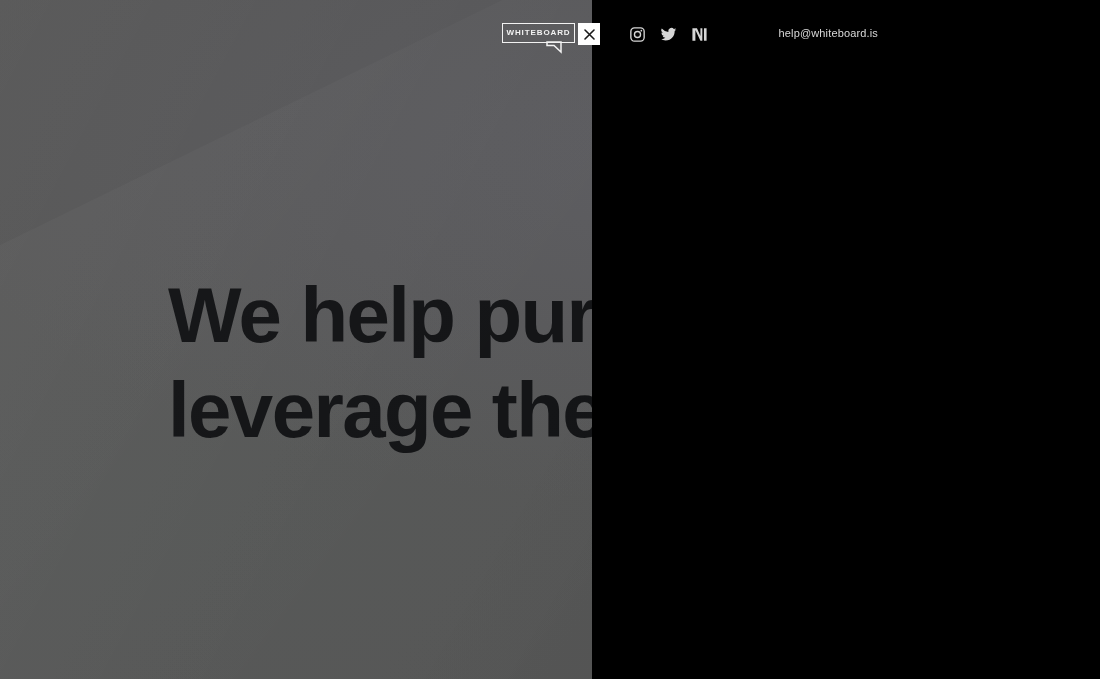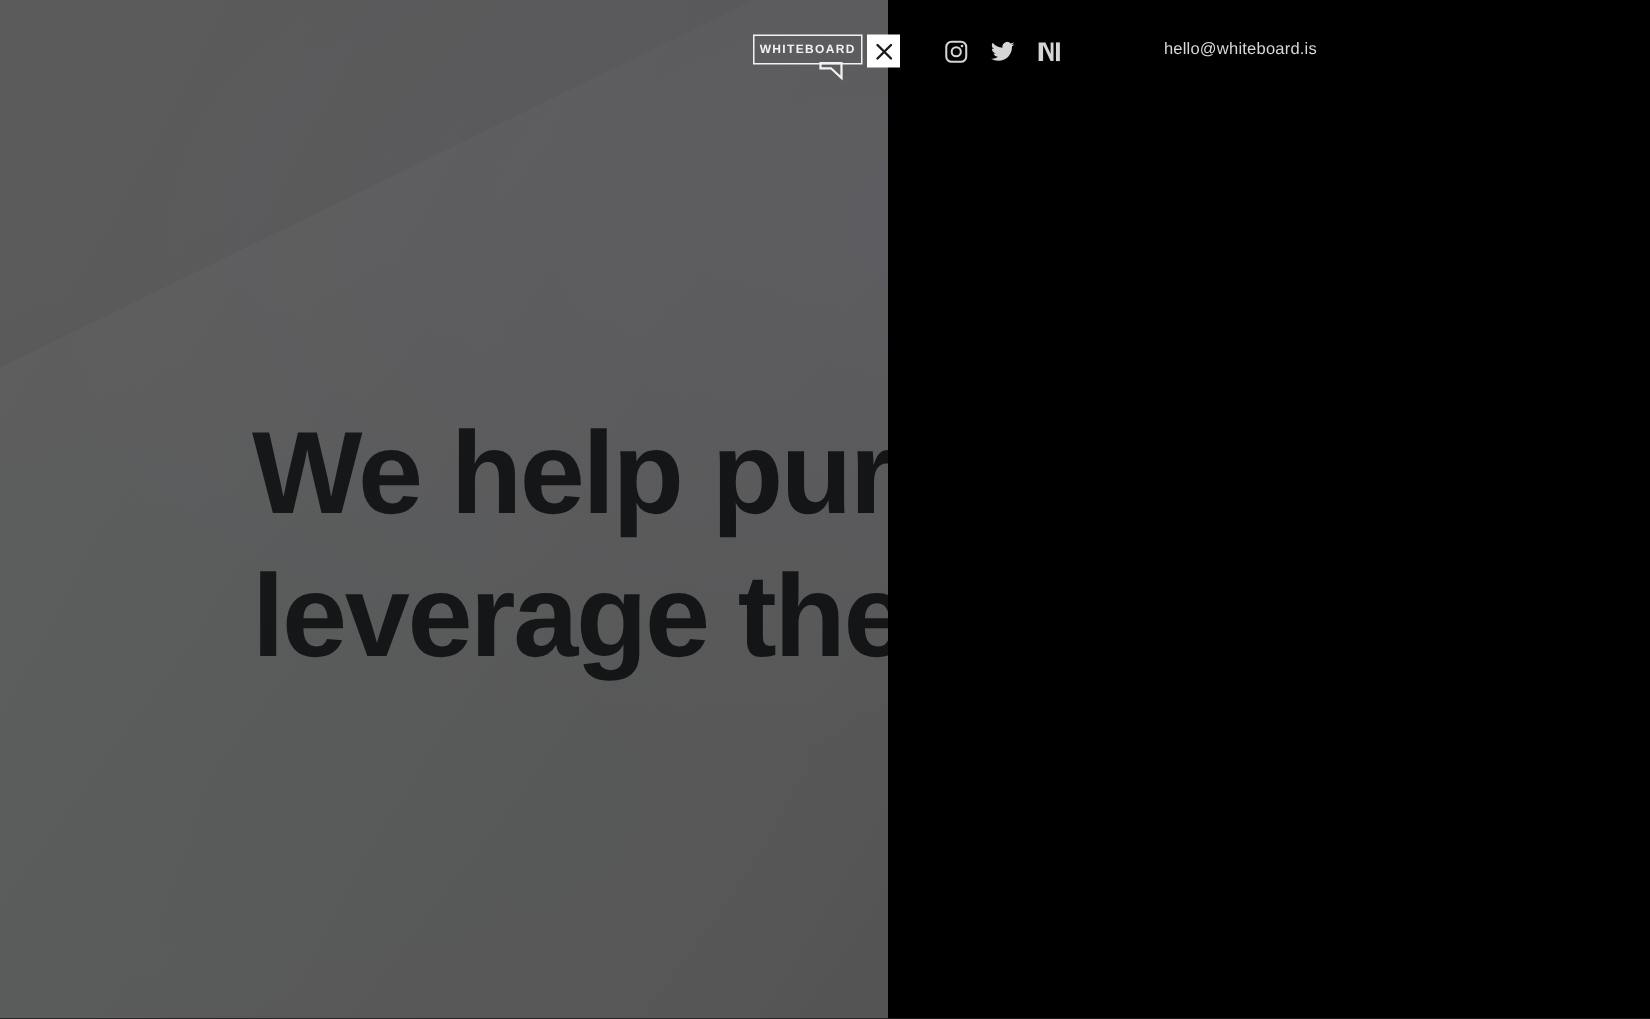--- a/index.html
+++ b/index.html
@@ -179,17 +179,17 @@
         </svg>
       </a>
       <a class="social-ico" href="#">
         <svg width="17" height="17" viewBox="0 0 24 24" fill="#e9e9e9">
           <path d="M2 3.2 L8.4 3.2 L13.3 14.1 L13.3 3.2 L16 3.2 L16 20.8 L13.3 20.8 L6.2 5.6 L6.2 20.8 L2 20.8 Z"></path>
           <path d="M18.3 3.2 L22 3.2 L22 20.8 L18.3 20.8 Z"></path>
         </svg>
       </a>
     </div>
 
-    <a class="top-email" href="#">hello@whiteboard.is</a>
+    <a class="top-email" href="#">help@whiteboard.is</a>
 
   </div>
 
 </div>
 
 </body></html>

